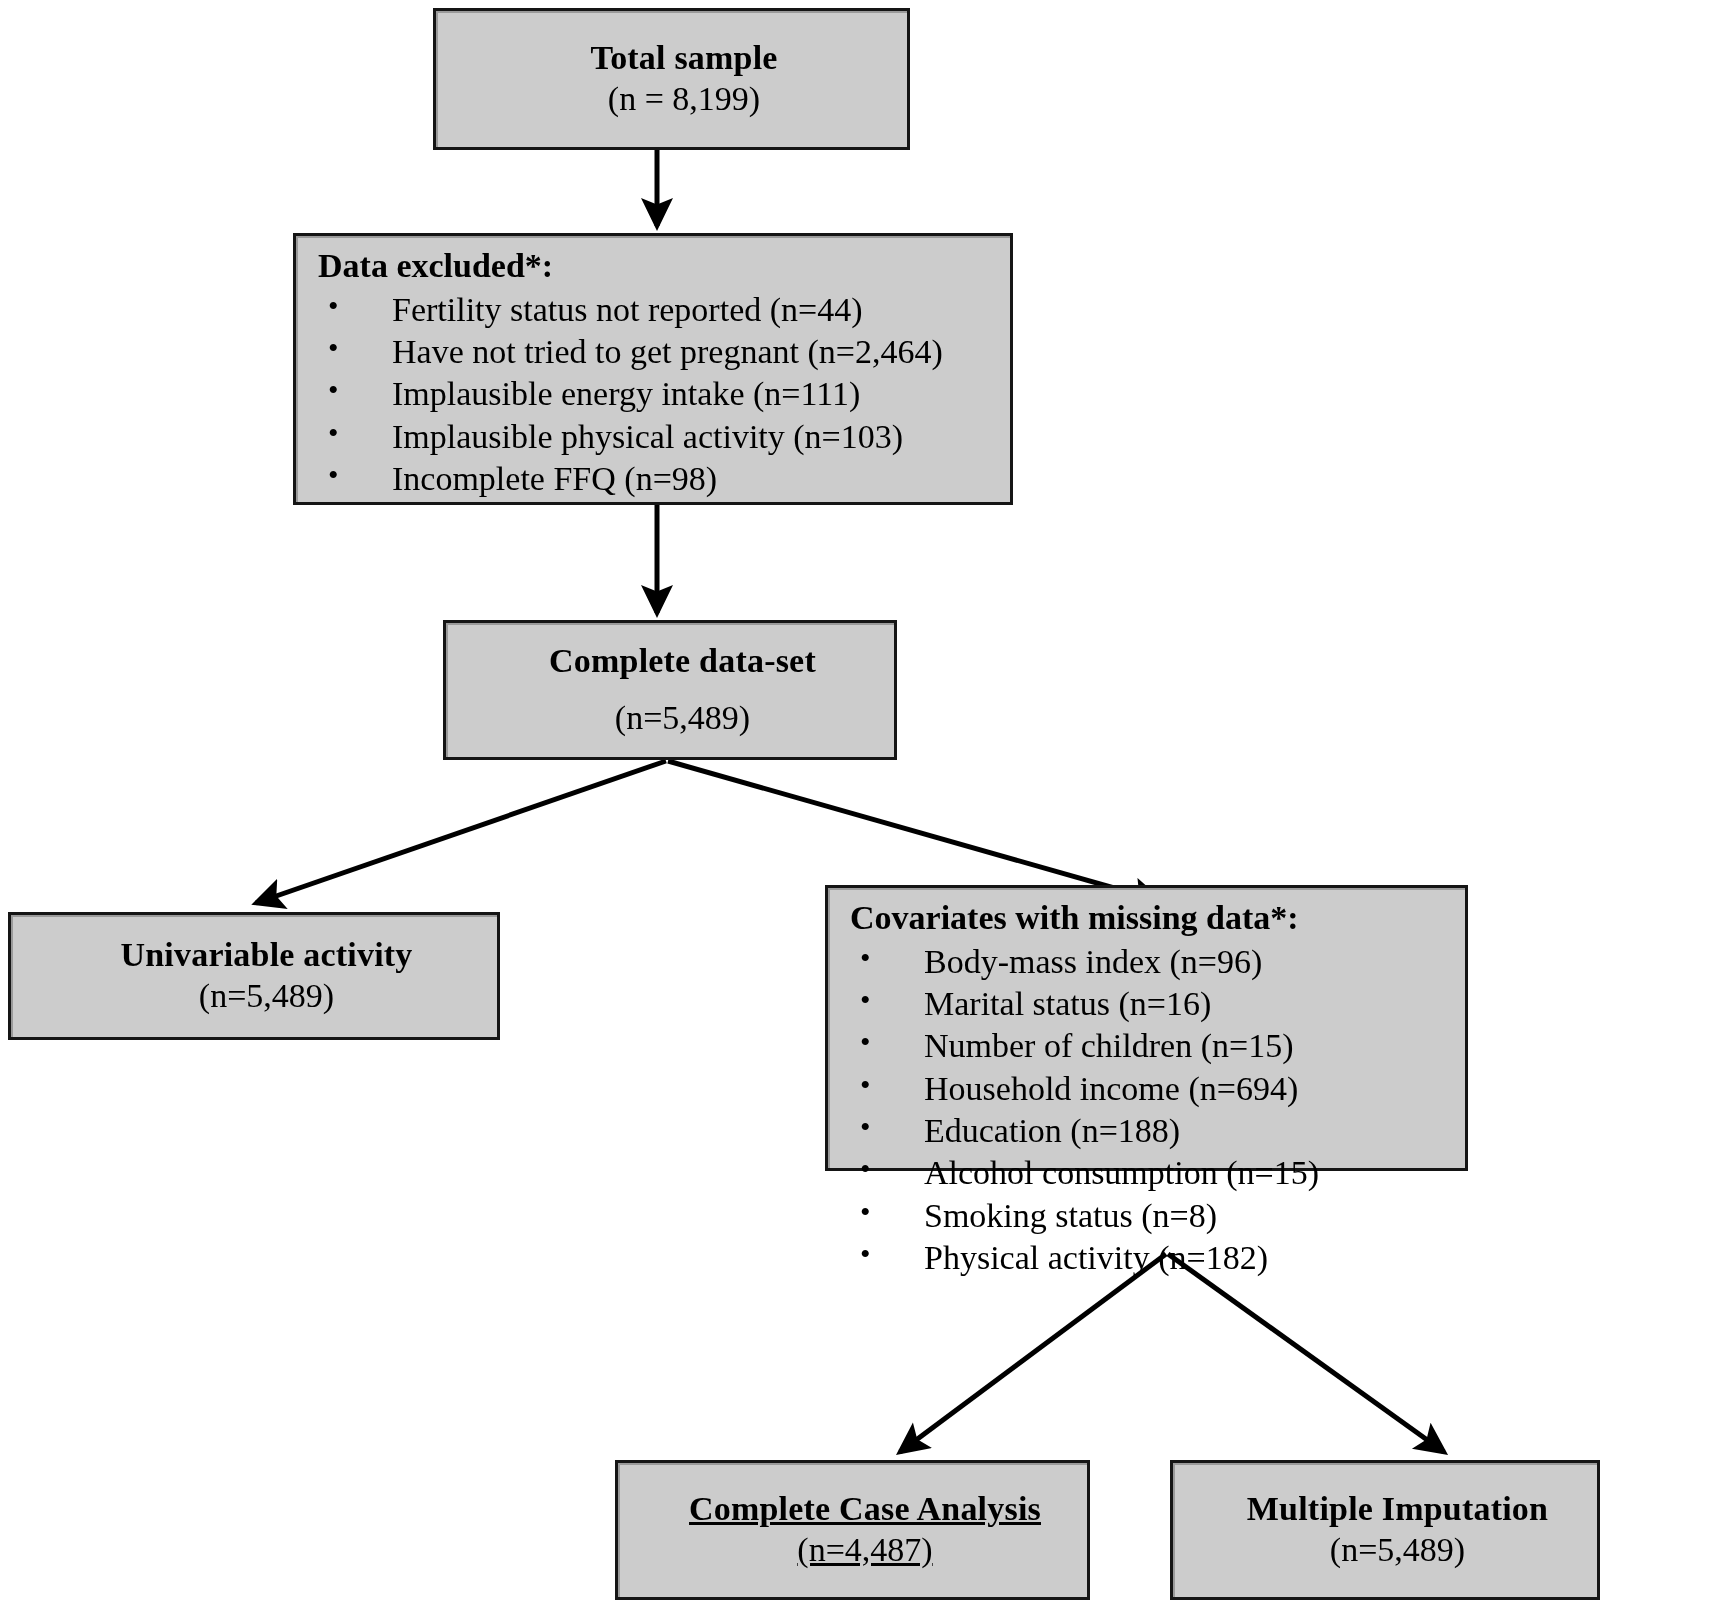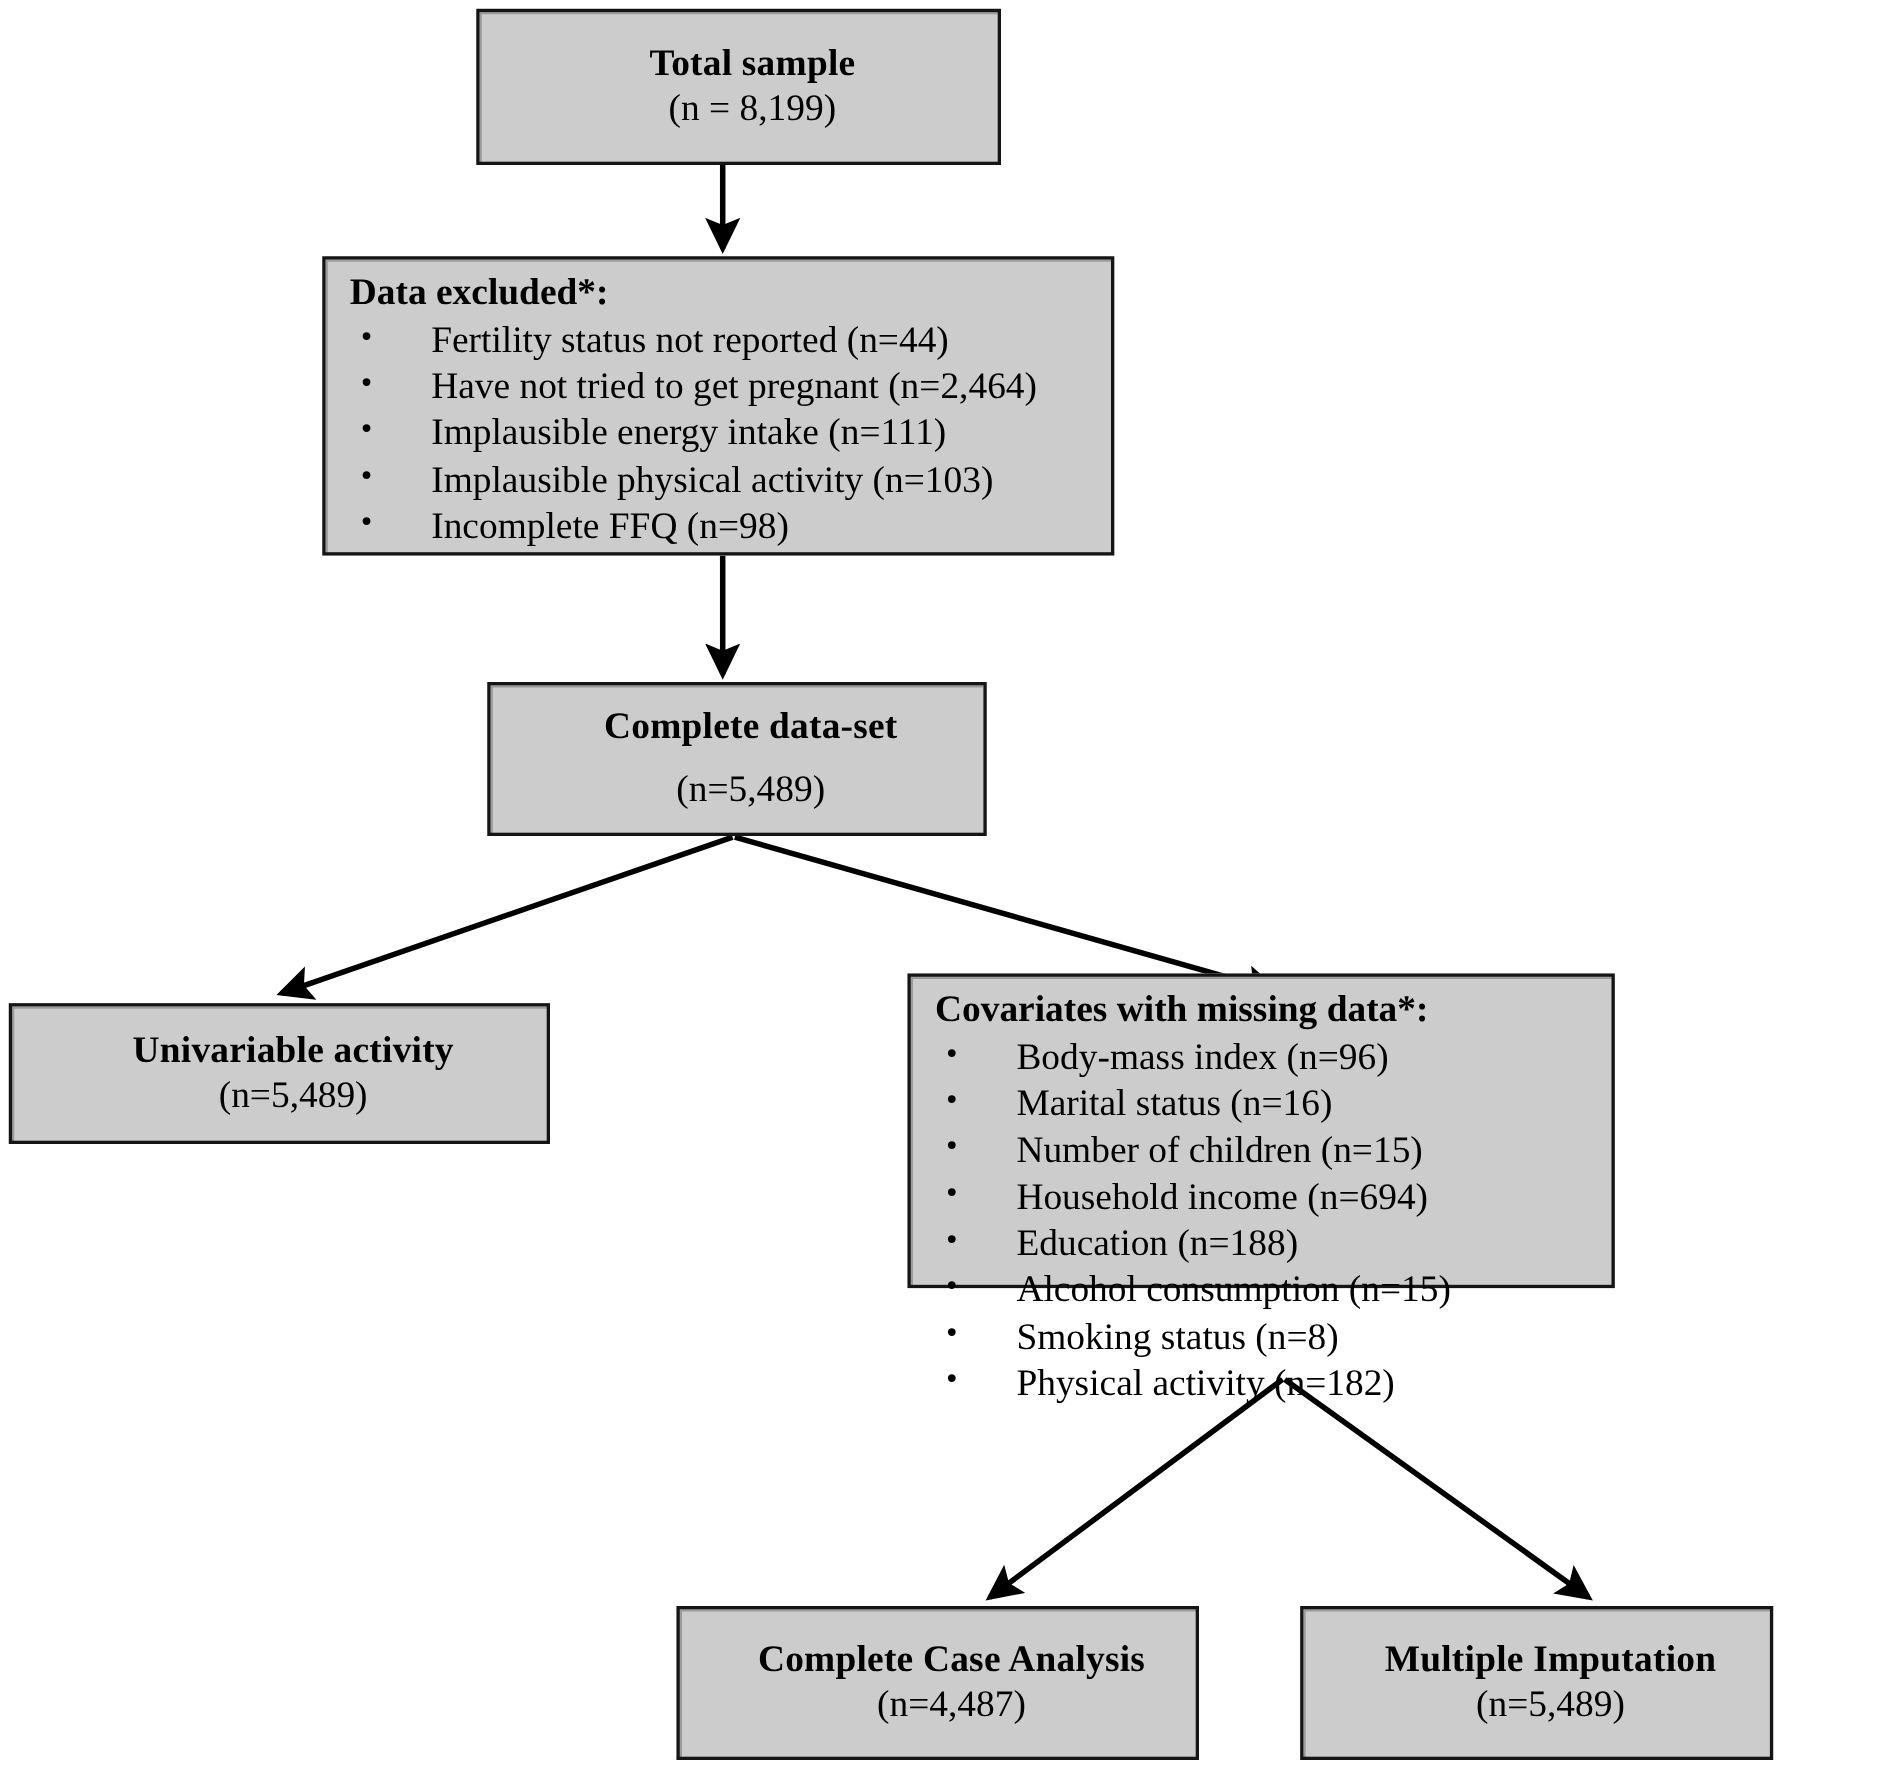--- a/index.html
+++ b/index.html
@@ -47,22 +47,22 @@
     position:absolute;
     left:6px;top:-2px;
     font-size:30px;
   }
   
   #n-total      { left:433px;  top:8px;    width:477px; height:142px; }
   #n-excluded   { left:293px;  top:233px;  width:720px; height:272px; }
   #n-complete   { left:443px;  top:620px;  width:454px; height:140px;gap:16px; }
   #n-univar     { left:8px;    top:912px;  width:492px; height:128px; }
   #n-covar      { left:825px;  top:885px;  width:643px; height:286px; }
-  #n-cca        { left:615px;  top:1460px; width:475px; height:140px; }
-  #n-mi         { left:1170px; top:1460px; width:430px; height:140px;margin-left:12px; }
+  #n-cca        { left:615px;  top:1460px; width:475px; height:140px;text-decoration:underline; }
+  #n-mi         { left:1170px; top:1460px; width:430px; height:140px; }
 </style>
 </head>
 <body>
 
 <div id="flow">
 
   <svg class="edges" viewBox="0 0 1712 1612" width="1712" height="1612" xmlns="http://www.w3.org/2000/svg">
     <defs>
       <marker id="arrowhead" markerWidth="7" markerHeight="7" refX="5.6" refY="3.2" orient="auto" markerUnits="strokeWidth">
         <path d="M0,0 L6.6,3.2 L0,6.4 L1.3,3.2 z" fill="#000000"></path>

